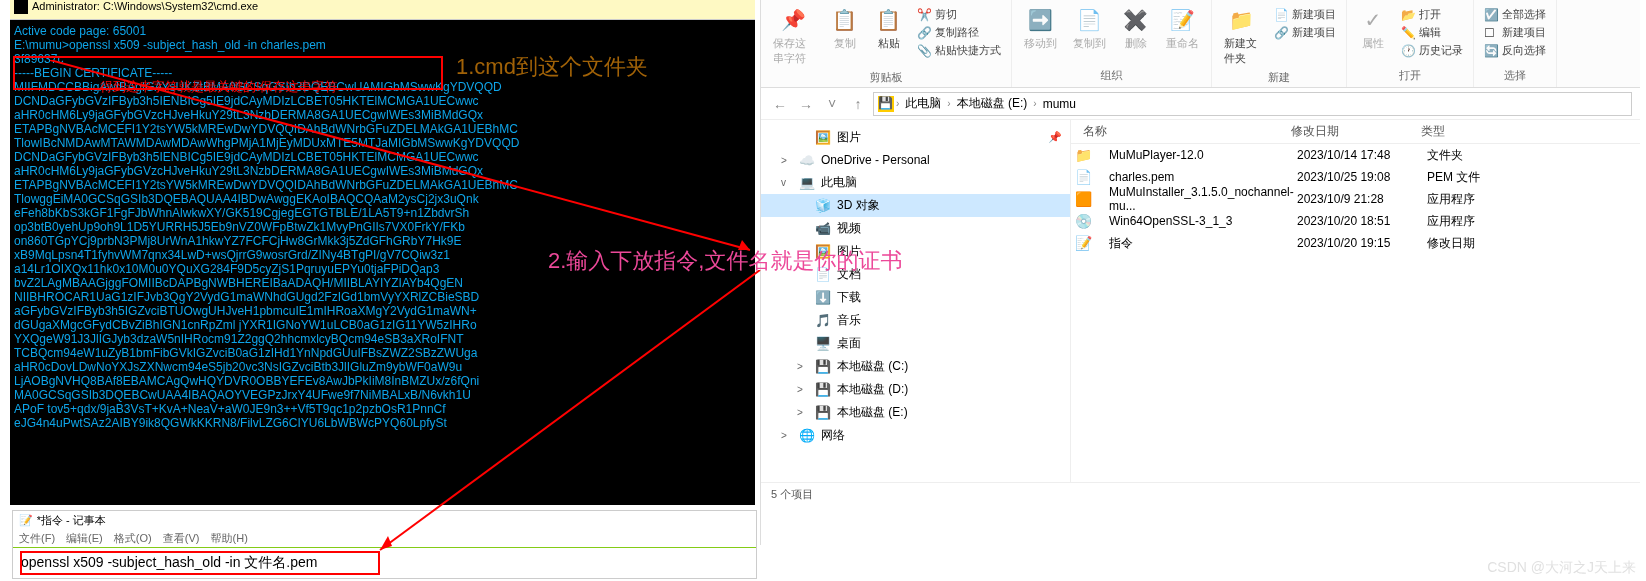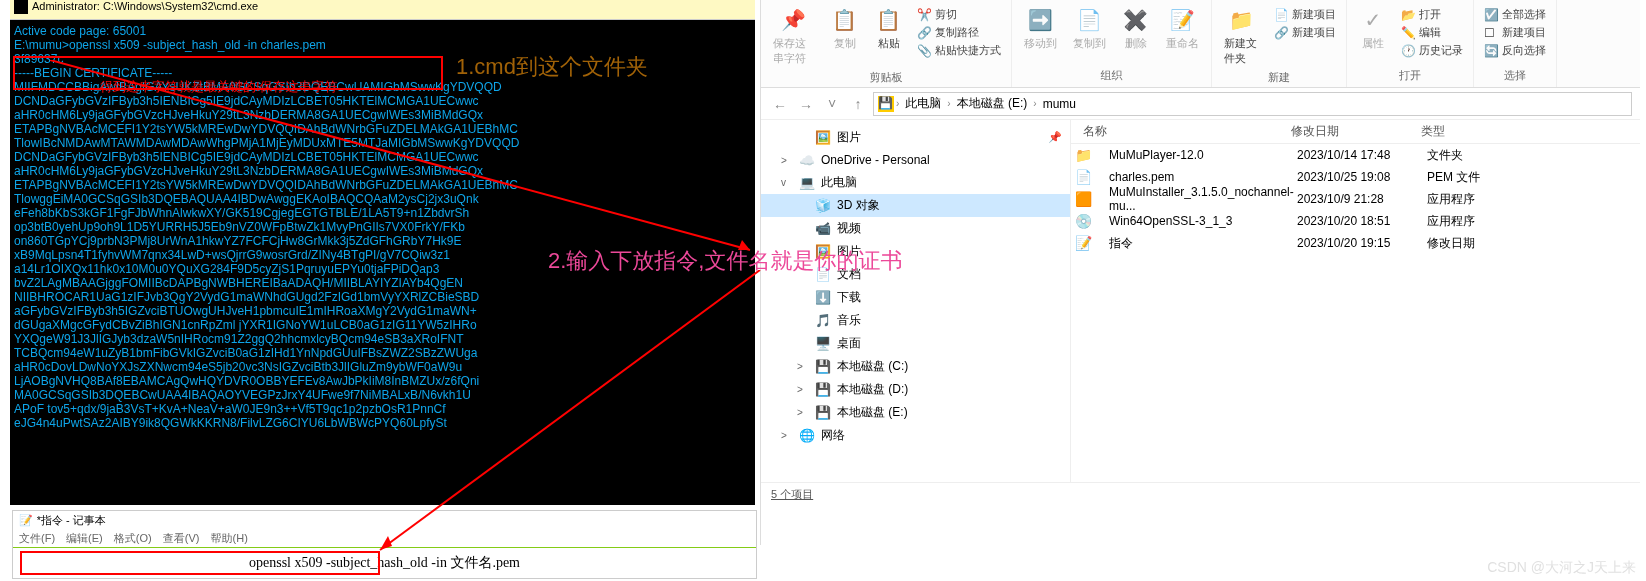--- a/index.html
+++ b/index.html
@@ -20,21 +20,21 @@
     .anno2 { position: absolute; left: 548px; top: 246px; color: #ec4899; font-size: 22px; font-weight: 400; z-index: 10; }
     
     
     .arrow { position: absolute; pointer-events: none; z-index: 5; }
     
     
     .notepad { position: absolute; left: 12px; top: 510px; width: 745px; border: 1px solid #ccc; background: #fff; }
     .notepad-title { padding: 2px 6px; font-size: 11px; display: flex; align-items: center; }
     .notepad-menu { padding: 1px 6px; font-size: 11px; color: #666; border-bottom: 1px solid #84cc16; }
     .notepad-menu span { margin-right: 8px; }
-    .notepad-body { padding: 6px 8px; font-size: 14px; font-family: Liberation Serif, serif; text-align: center; }
+    .notepad-body { padding: 6px 8px; font-size: 14px; font-family: Liberation Sans, sans-serif; }
     .red-box-2 { position: absolute; left: 20px; top: 551px; width: 360px; height: 24px; border: 2px solid #f00; pointer-events: none; }
     
     
     .explorer { position: absolute; left: 760px; top: 0; width: 880px; height: 545px; background: #fff; border-left: 1px solid #ddd; }
     .tab-row { display: flex; height: 26px; background: #fff; border-bottom: 1px solid #e5e5e5; }
     .tab { padding: 4px 16px; font-size: 12px; cursor: pointer; }
     .tab.active { background: #c03; color: #fff; }
     
     .ribbon { display: flex; height: 88px; border-bottom: 1px solid #ddd; background: #fcfcfc; }
     .ribbon-group { display: flex; flex-direction: column; align-items: center; padding: 4px 6px; border-right: 1px solid #eee; }
@@ -64,21 +64,21 @@
     .expander { width: 12px; font-size: 10px; color: #666; }
     
     .filelist { flex: 1; position: relative; }
     .fl-header { display: flex; border-bottom: 1px solid #eee; height: 24px; align-items: center; font-size: 12px; color: #555; }
     .col-name { width: 220px; padding-left: 12px; }
     .col-date { width: 130px; }
     .col-type { width: 100px; }
     .fl-row { display: flex; align-items: center; height: 22px; font-size: 12px; padding-left: 4px; cursor: pointer; }
     .fl-icon { width: 18px; margin-right: 4px; font-size: 14px; display: inline-flex; align-items: center; justify-content: center; }
     
-    .statusbar { height: 24px; border-top: 1px solid #eee; padding: 4px 10px; font-size: 11px; color: #555; text-decoration: underline; }
+    .statusbar { height: 24px; border-top: 1px solid #eee; padding: 4px 10px; font-size: 11px; color: #555; }
     
     .watermark { position: absolute; right: 10px; bottom: 4px; font-size: 14px; color: #ccc; opacity: 0.6; }
     
     .folder-icon { color: #f8c96a; }
     .drive-icon { color: #8aa8c4; }
   </style>
 </head>
 <body>
 
 <div class="cmd-window">

